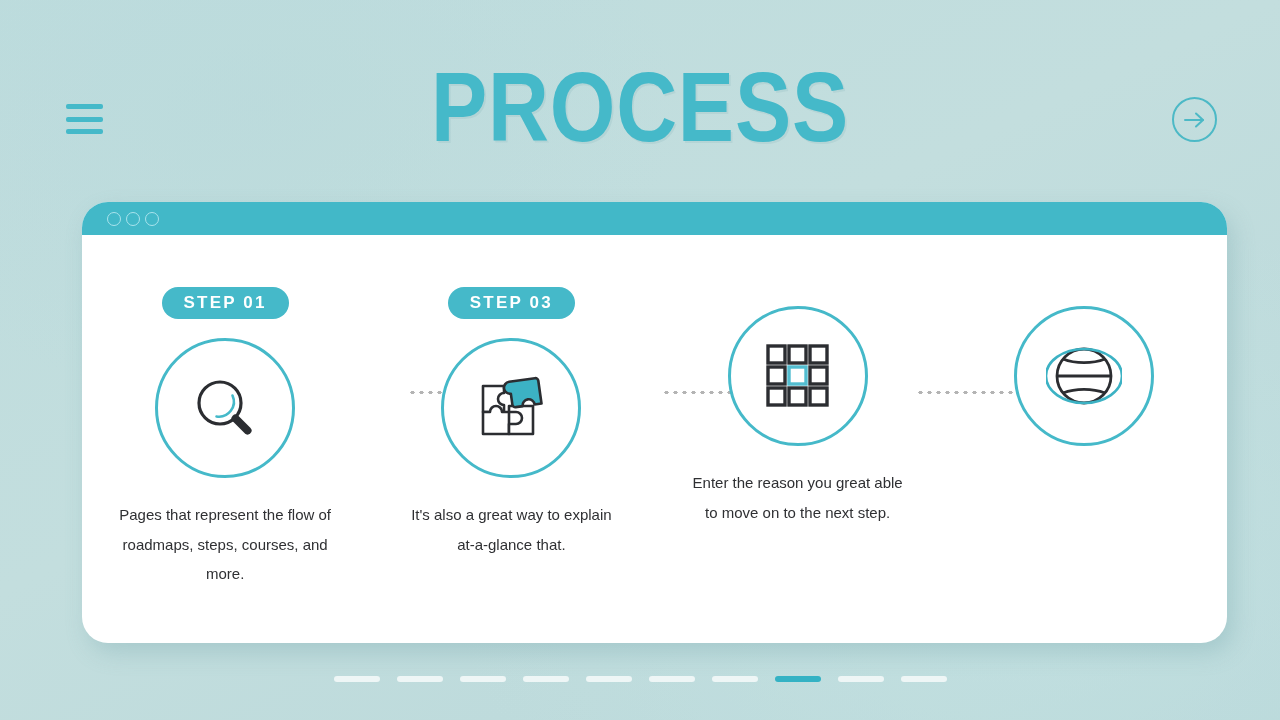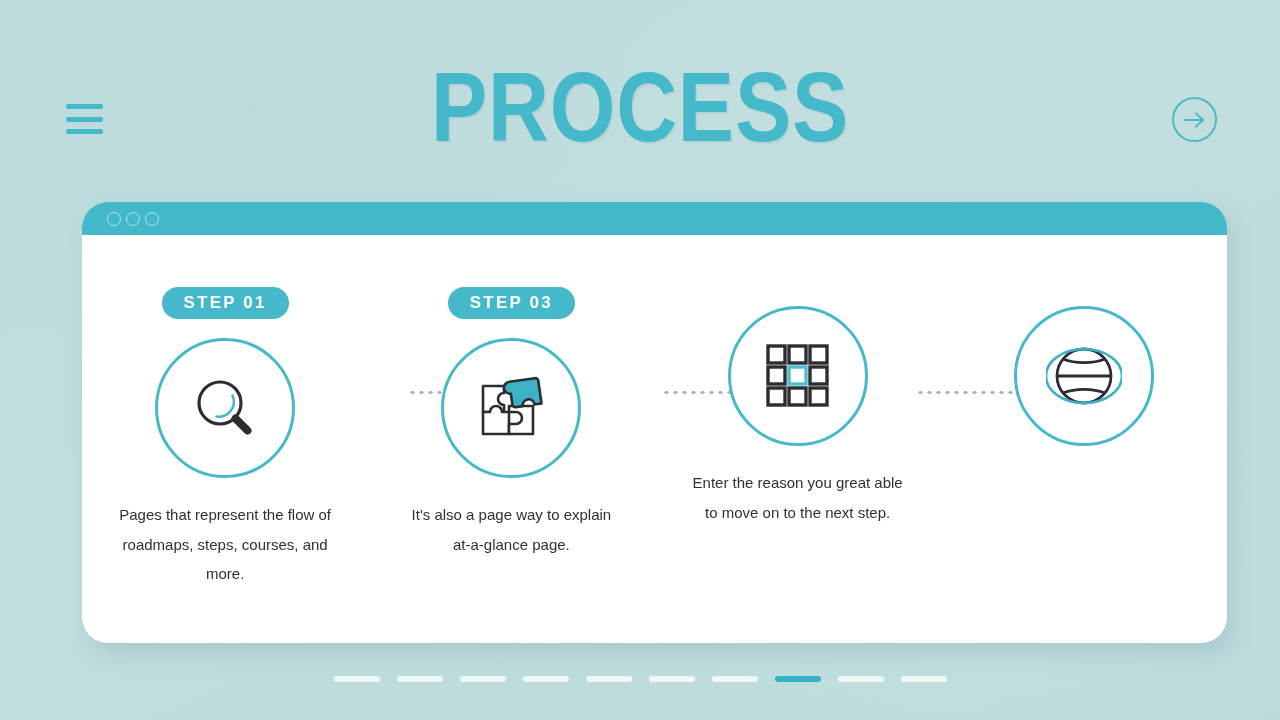--- a/index.html
+++ b/index.html
@@ -269,21 +269,21 @@
 
               <path d="M12 42 H19 a6 6 0 0 1 12 0 h7 v22 H12 Z" fill="#fff" stroke="#2b2d31" stroke-width="2.6" stroke-linejoin="round"></path>
 
               <path d="M38 42 h7 a6 6 0 0 1 0 12 h-7 v10 H62 V36 H38 Z" fill="#fff" stroke="#2b2d31" stroke-width="2.6" stroke-linejoin="round"></path>
 
               <g transform="rotate(-8 52 24)">
                 <path d="M40 10 H66 a3 3 0 0 1 3 3 V36 H62 a6 6 0 0 0 -12 0 h-7 a3 3 0 0 1 -3 -3 V22 a6 6 0 0 1 0 -12 Z" fill="#3cb2c4" stroke="#2b2d31" stroke-width="2.6" stroke-linejoin="round"></path>
               </g>
             </svg>
           </div>
-          <div class="step-desc">It's also a page way to explain at-a-glance page.</div>
+          <div class="step-desc">It's also a great way to explain at-a-glance that.</div>
         </div>
 
         <div class="step">
           <div class="icon-circle">
             <svg width="74" height="74" viewBox="0 0 74 74" fill="none">
               <g stroke="#2b2d31" stroke-width="3.4" fill="none">
                 <rect x="7" y="7" width="17" height="17"></rect>
                 <rect x="28" y="7" width="17" height="17"></rect>
                 <rect x="49" y="7" width="17" height="17"></rect>
                 <rect x="7" y="28" width="17" height="17"></rect>

